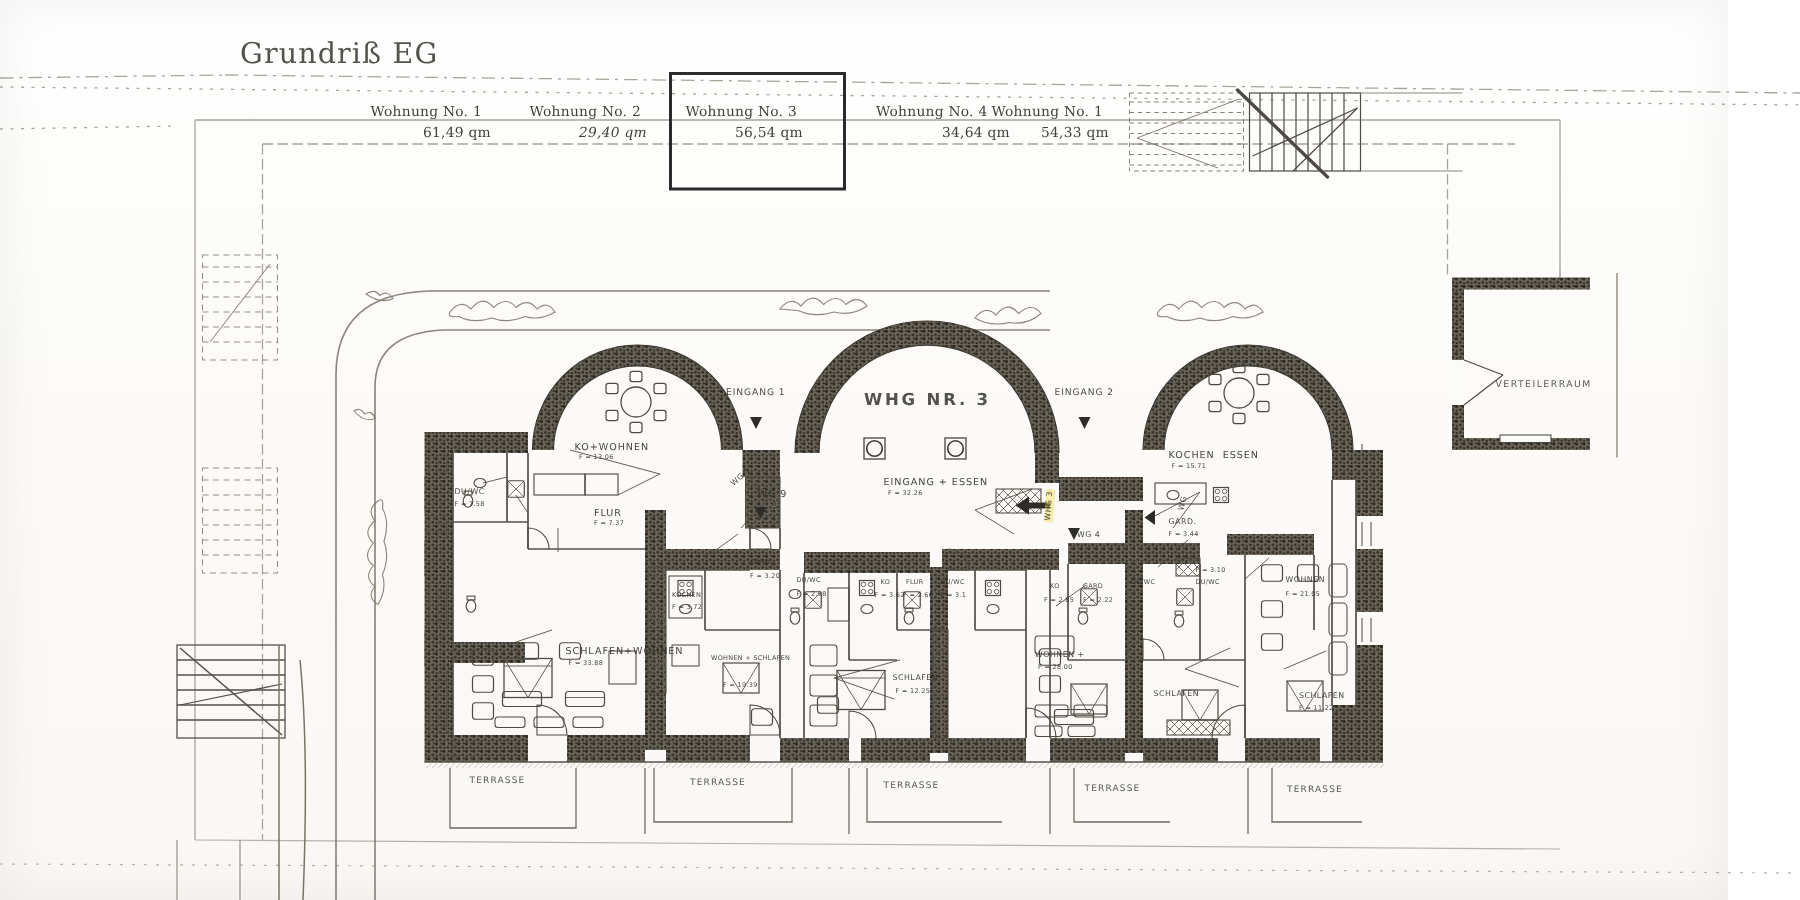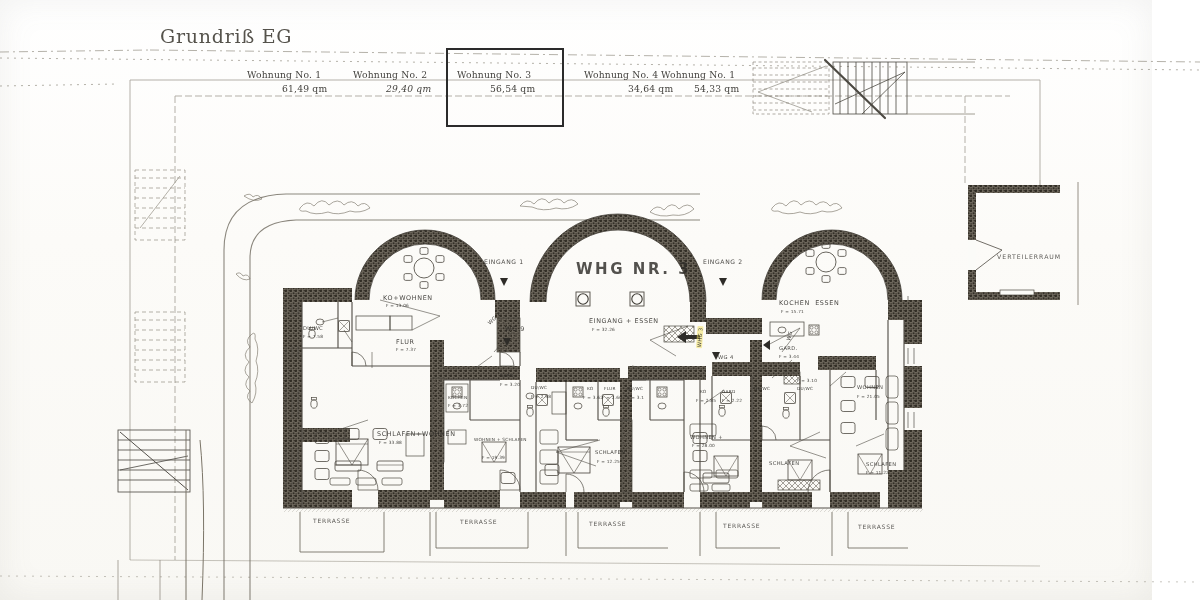--- a/index.html
+++ b/index.html
@@ -37,21 +37,21 @@
     opacity:.88;
   }
   .title{
     font-family:"DejaVu Serif","Liberation Serif",serif;
     font-size:19px;letter-spacing:.04em;color:#3a372f;opacity:.86;
   }
   .unit{font-size:9.2px;font-family:"DejaVu Serif","Liberation Serif",serif;letter-spacing:.02em;opacity:.9;}
   .room{font-size:6.4px;letter-spacing:.10em;}
   .roomsm{font-size:5.2px;letter-spacing:.07em;}
   .roomxs{font-size:4.3px;letter-spacing:.05em;}
-  .big{font-size:15px;letter-spacing:.17em;font-weight:bold;opacity:.82;}
+  .big{font-size:11px;letter-spacing:.17em;font-weight:bold;opacity:.82;}
   .terr{font-size:6px;letter-spacing:.13em;opacity:.8;}
   .vert{font-size:6.2px;letter-spacing:.16em;opacity:.78;}
   .eing{font-size:6.1px;letter-spacing:.10em;opacity:.85;}
   .rot{transform-origin:left top;}
   .hl{
     background:rgba(244,226,98,.62);
     padding:0 1px;border-radius:1px;
   }
   .sel-box{
     position:absolute;border:2.2px solid #2b2b2b;background:transparent;

